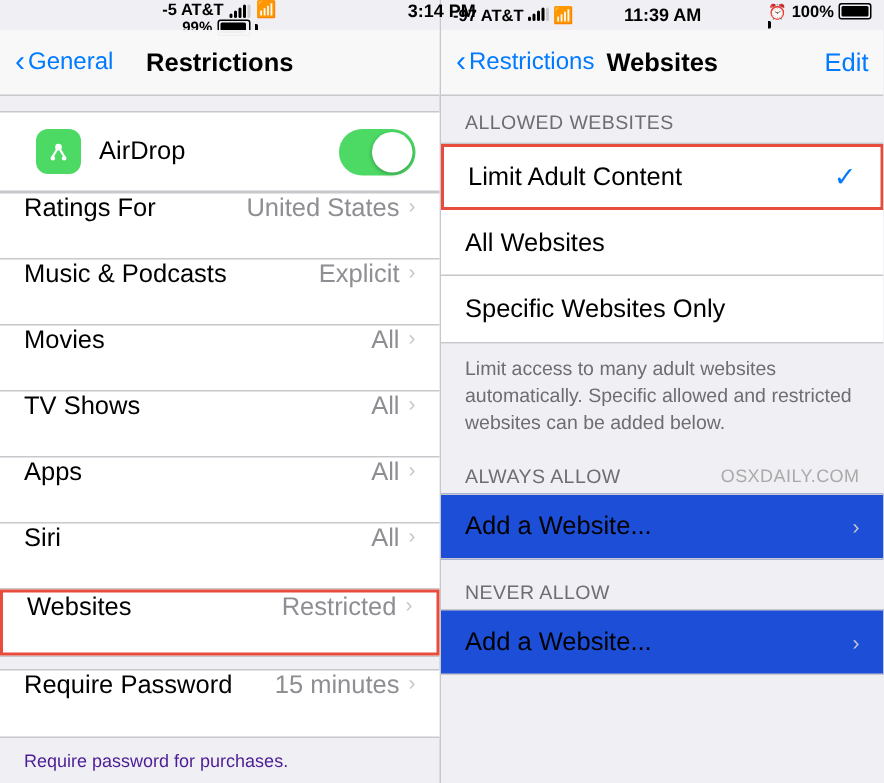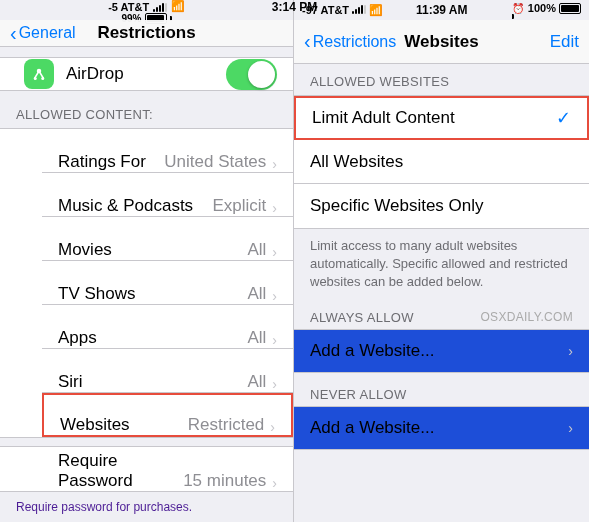--- a/index.html
+++ b/index.html
@@ -126,27 +126,26 @@
     }
 
     .list-section {
       background: #fff;
       border-top: 1px solid #c8c7cc;
       border-bottom: 1px solid #c8c7cc;
     }
 
     .list-item {
       display: flex;
-      align-items: flex-end;
+      align-items: flex-start;
       padding: 0 16px;
       height: 44px;
       border-bottom: 1px solid #c8c7cc;
       cursor: pointer;
       position: relative;
-      margin-left: 42px;
     }
 
     .list-item:last-child { border-bottom: none; }
 
     .list-item .item-label {
       flex: 1;
       font-size: 17px;
       color: #000;
     }
 
@@ -384,21 +383,20 @@
           <circle cx="12" cy="8" r="3" fill="white"></circle>
           <path d="M6 18 L12 8 L18 18" stroke="white" stroke-width="2" fill="none"></path>
           <circle cx="7" cy="18" r="2" fill="white"></circle>
           <circle cx="17" cy="18" r="2" fill="white"></circle>
         </svg>
     </div>
     <span class="airdrop-label">AirDrop</span>
     <div class="toggle"></div>
   </div>
 
-  <div class="section-header">ALLOWED CONTENT:</div>
 
   <div class="list-section">
     <div class="list-item">
       <span class="item-label">Ratings For</span>
       <span class="item-value">United States</span>
       <span class="chevron">›</span>
     </div>
     <div class="list-item">
       <span class="item-label">Music &amp; Podcasts</span>
       <span class="item-value">Explicit</span>

